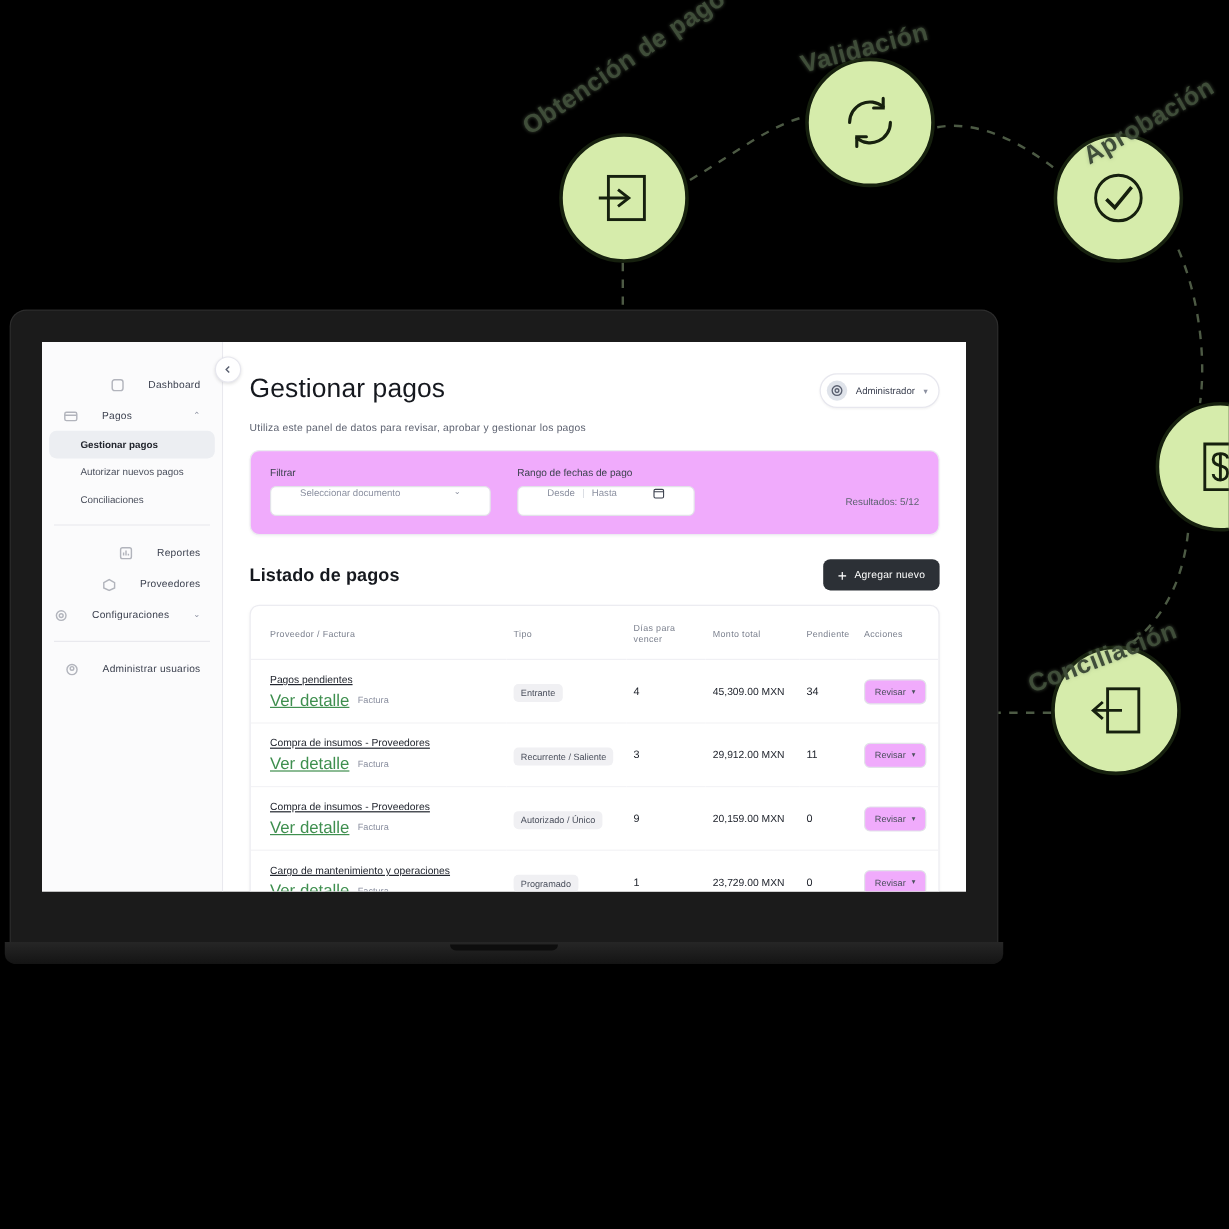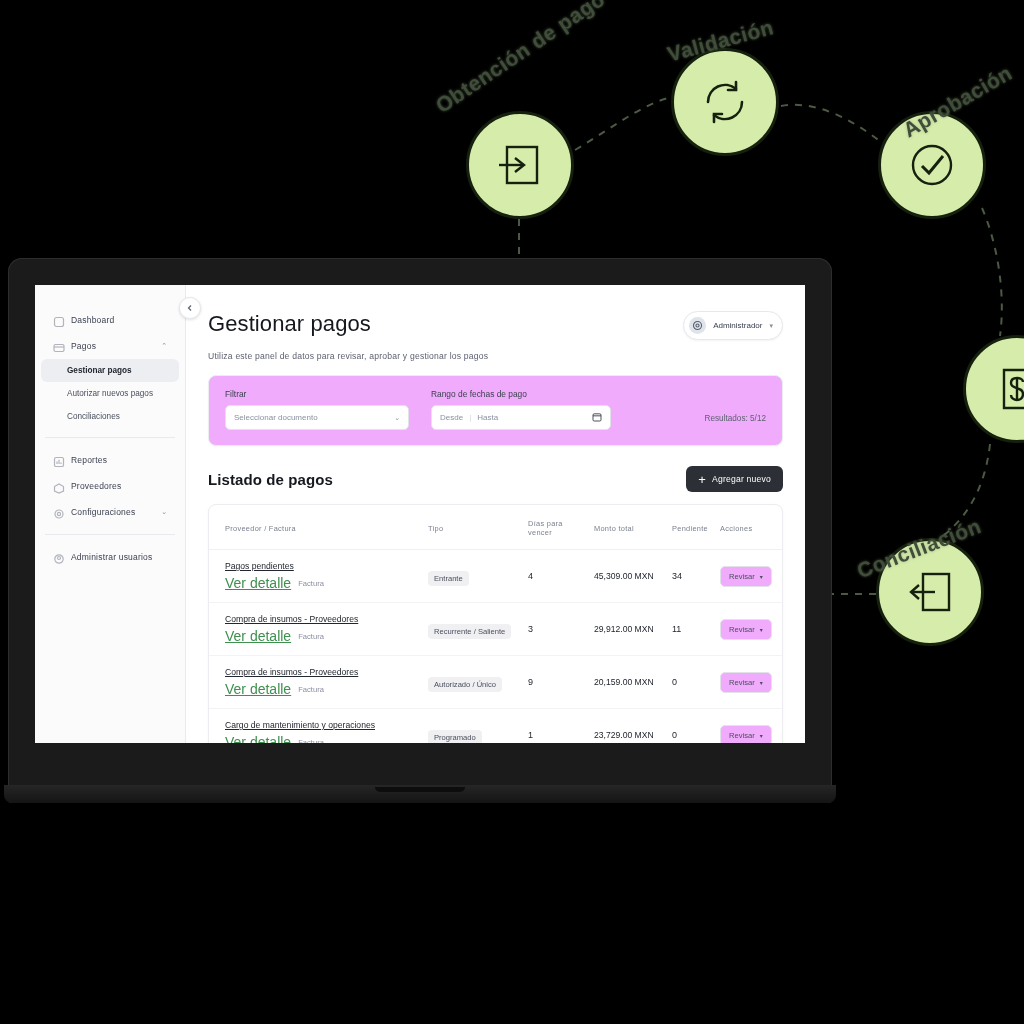--- a/index.html
+++ b/index.html
@@ -46,21 +46,21 @@
     position: absolute; left: -4px; top: 527px; width: 832px; height: 18px;
     background: linear-gradient(#262626, #141414); border-radius: 0 0 8px 8px;
   }
   #notch {
     position: absolute; left: 50%; top: 529px; width: 90px; height: 5px; margin-left: -45px;
     background: #0d0d0d; border-radius: 0 0 6px 6px;
   }
 
   
   #sidebar { width: 151px; height: 100%; background: #fbfbfc; border-right: 1px solid #e9e9ee; padding-top: 22px; flex: 0 0 151px; }
-  .side-item { display: flex; align-items: center; gap: 6px; padding: 7px 12px; margin: 0 6px; border-radius: 6px; }
+  .side-item { display: flex; align-items: center; gap: 20px; padding: 7px 12px; margin: 0 6px; border-radius: 6px; justify-content: flex-end; }
   .side-item .ico { width: 12px; height: 12px; flex: 0 0 12px; opacity: .45; }
   .side-lbl { font-size: 8.5px; color: #3d4250; letter-spacing: .2px; filter: blur(.45px); }
   .side-sub { font-size: 8.2px; color: #4a4f5c; padding: 7px 10px 7px 26px; margin: 0 6px; border-radius: 6px; filter: blur(.45px); }
   .side-sub.active { background: #eceef2; color: #23262e; font-weight: 600; }
   .chev { margin-left: auto; font-size: 7px; color: #8b90a0; }
   .side-div { height: 1px; background: #e9e9ee; margin: 9px 10px; }
 
   
   #main { flex: 1; height: 100%; background: #ffffff; position: relative; overflow: hidden; }
   #topbar { display: flex; align-items: flex-start; padding: 26px 22px 0 22px; }
@@ -77,24 +77,24 @@
 
   #filter-card {
     margin: 14px 22px 0 22px; background: #f0abfc; border: 1px solid #ececf1; border-radius: 8px;
     padding: 13px 16px 15px 16px; display: flex; align-items: flex-end; gap: 22px;
     box-shadow: 0 1px 2px rgba(0,0,0,.03);
   }
   .fld { display: flex; flex-direction: column; gap: 6px; }
   .fld-lbl { font-size: 8.4px; color: #3c414e; filter: blur(.4px); }
   .fld-box {
     height: 25px; border: 1px solid #e2e2e9; border-radius: 5px; background: #fff;
-    display: flex; align-items: center; padding: 0 8px; font-size: 8px; color: #8b90a0;
+    display: flex; padding: 0 24px; font-size: 8px; color: #8b90a0;
   }
   #sel-estado { width: 184px; justify-content: space-between; }
-  #rng-fecha { width: 180px; justify-content: space-between; gap: 6px; }
+  #rng-fecha { width: 148px; justify-content: space-between; gap: 6px; }
   .rng-sep { color: #d3d6de; }
   .fld-val { filter: blur(.5px); }
   #results-count { margin-left: auto; font-size: 8.2px; color: #5d6270; filter: blur(.5px); padding-bottom: 7px; }
 
   #list-head { display: flex; align-items: center; margin: 20px 22px 0 22px; }
   #list-title { font-size: 15px; color: #15181e; letter-spacing: .1px; }
   #add-btn {
     margin-left: auto; background: #2c3036; color: #fff; border: none;
     border-radius: 6px; height: 26px; padding: 0 12px; display: flex; align-items: center; gap: 6px;
     font-size: 8.6px; letter-spacing: .2px;

